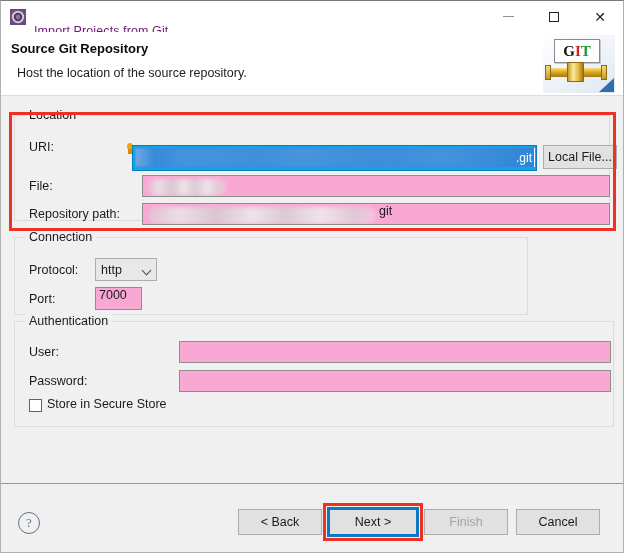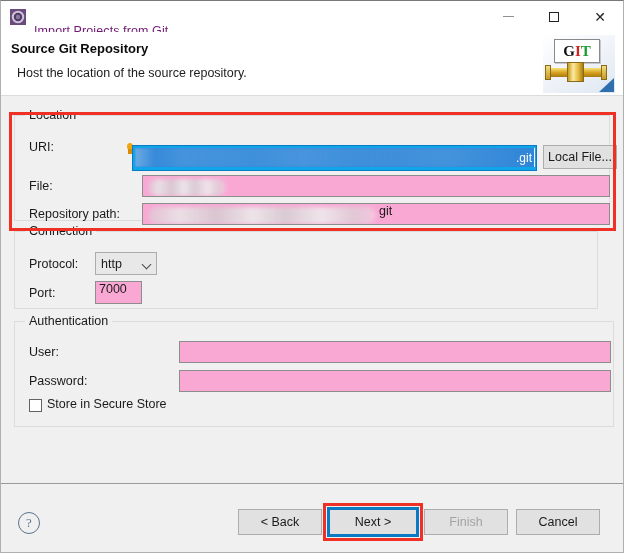--- a/index.html
+++ b/index.html
@@ -131,21 +131,21 @@
     border: 1px solid #dcdcdc;
   }
   .group-label {
     position: absolute; top: -8px; left: 10px;
     background: #f0f0f0;
     padding: 0 4px;
     font-size: 12.5px; color: #1a1a1a;
   }
 
   #group-location { left: 13px; top: 18px; width: 596px; height: 106px; }
-  #group-connection { left: 13px; top: 134px; width: 584px; height: 78px; }
+  #group-connection { left: 13px; top: 140px; width: 514px; height: 78px; }
   #group-auth { left: 13px; top: 224px; width: 600px; height: 106px; }
 
   
   .redbox {
     position: absolute;
     border: 3px solid #ee3124;
     pointer-events: none;
   }
   #redbox-location { left: 8px; top: 111px; width: 607px; height: 119px; }
   #redbox-next { left: 322px; top: 502px; width: 100px; height: 38px; }

